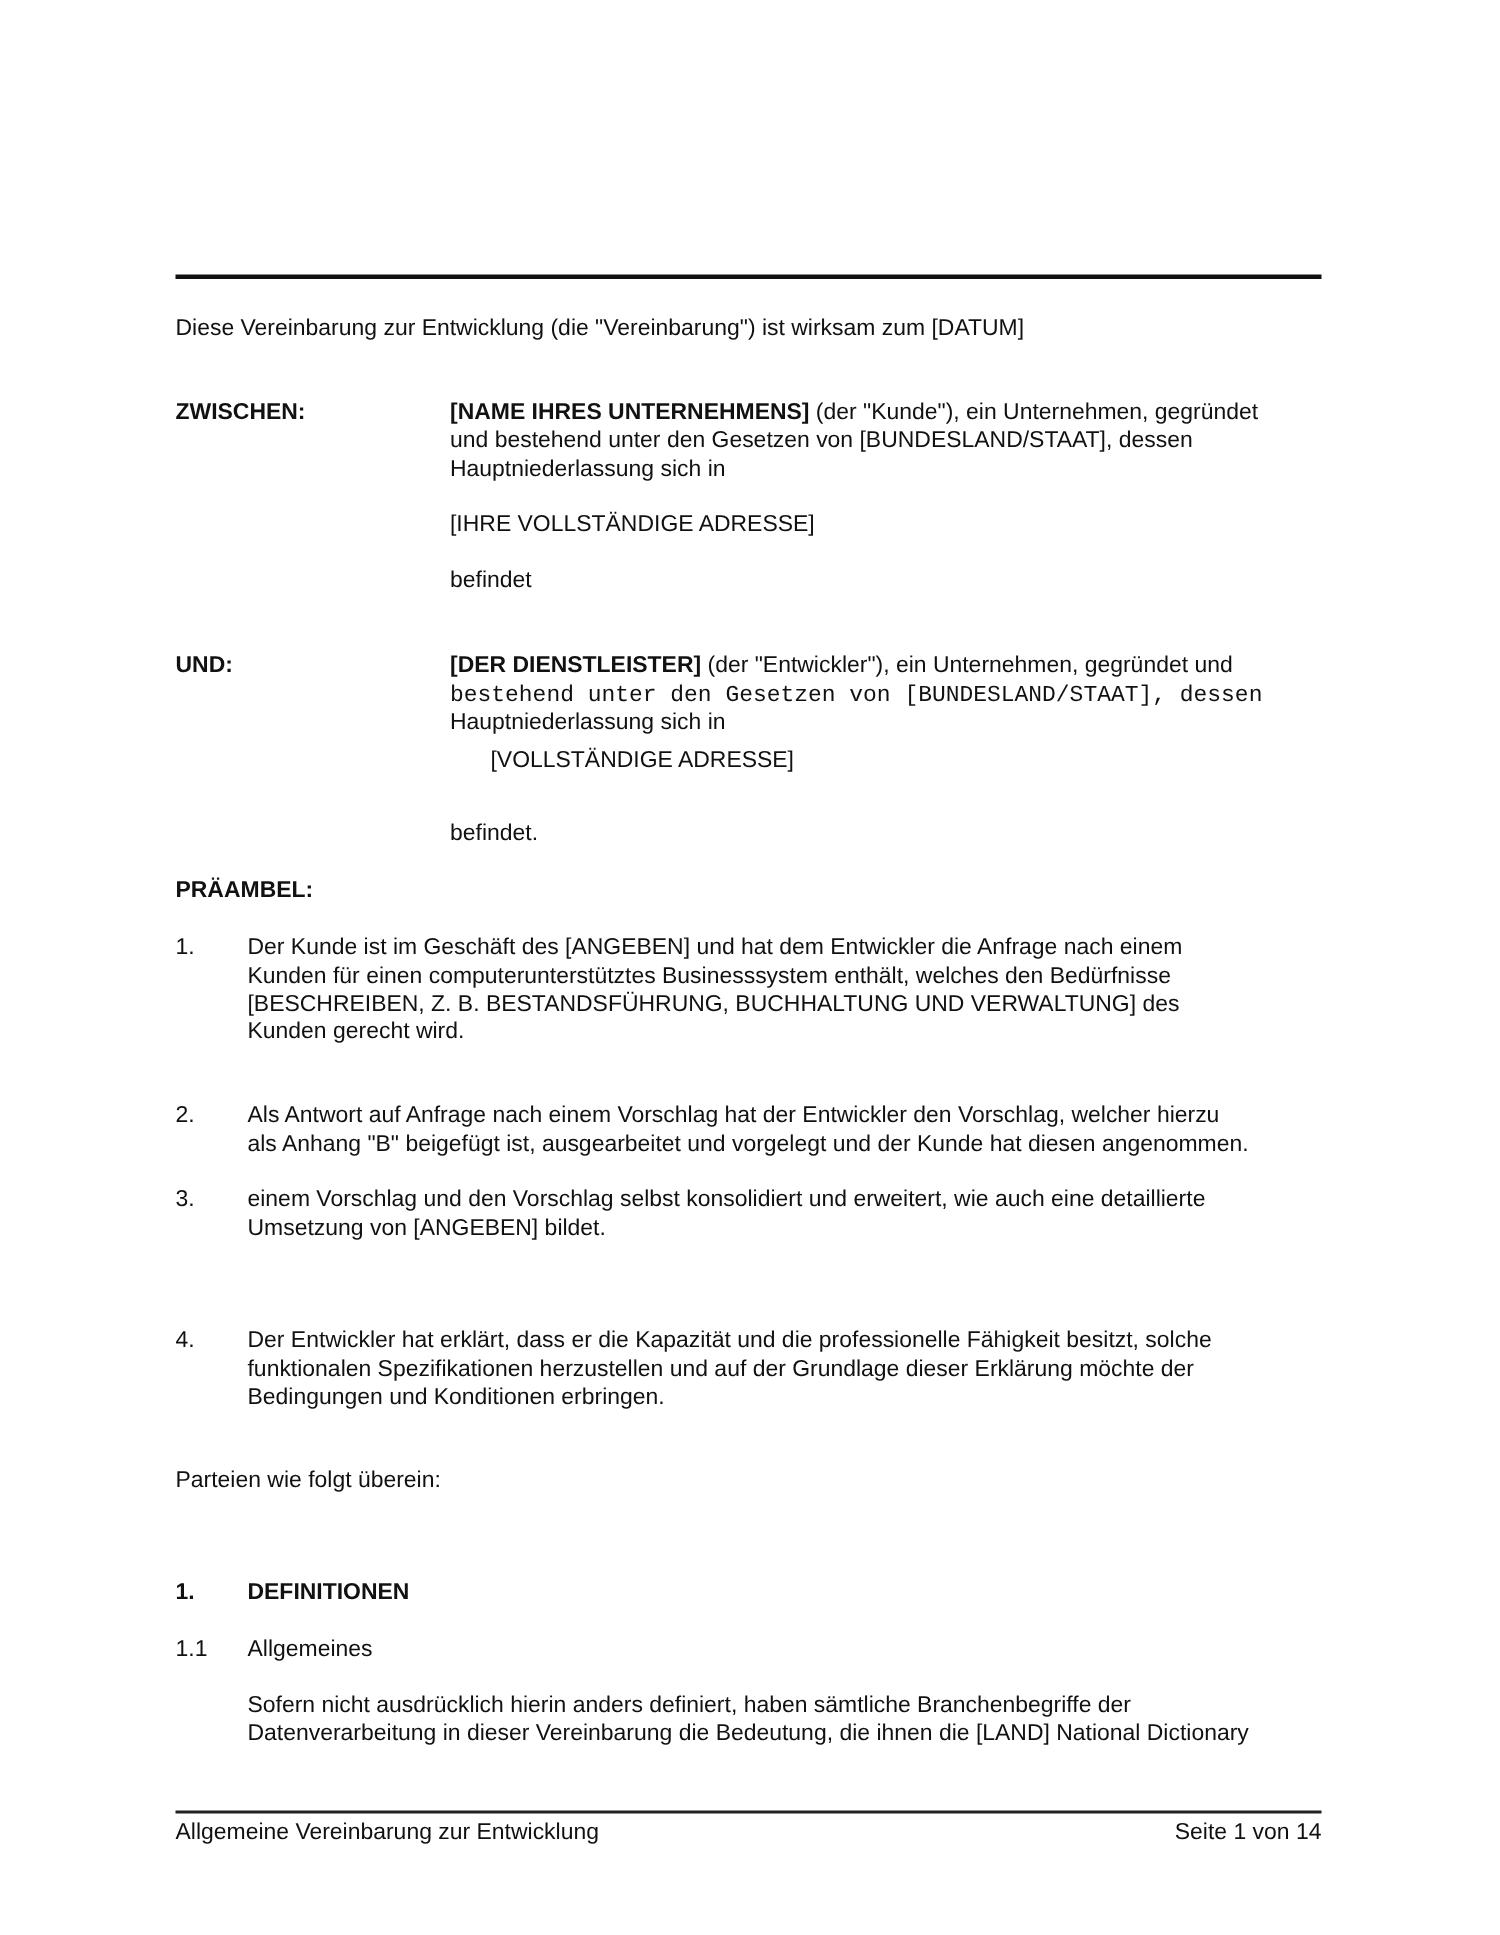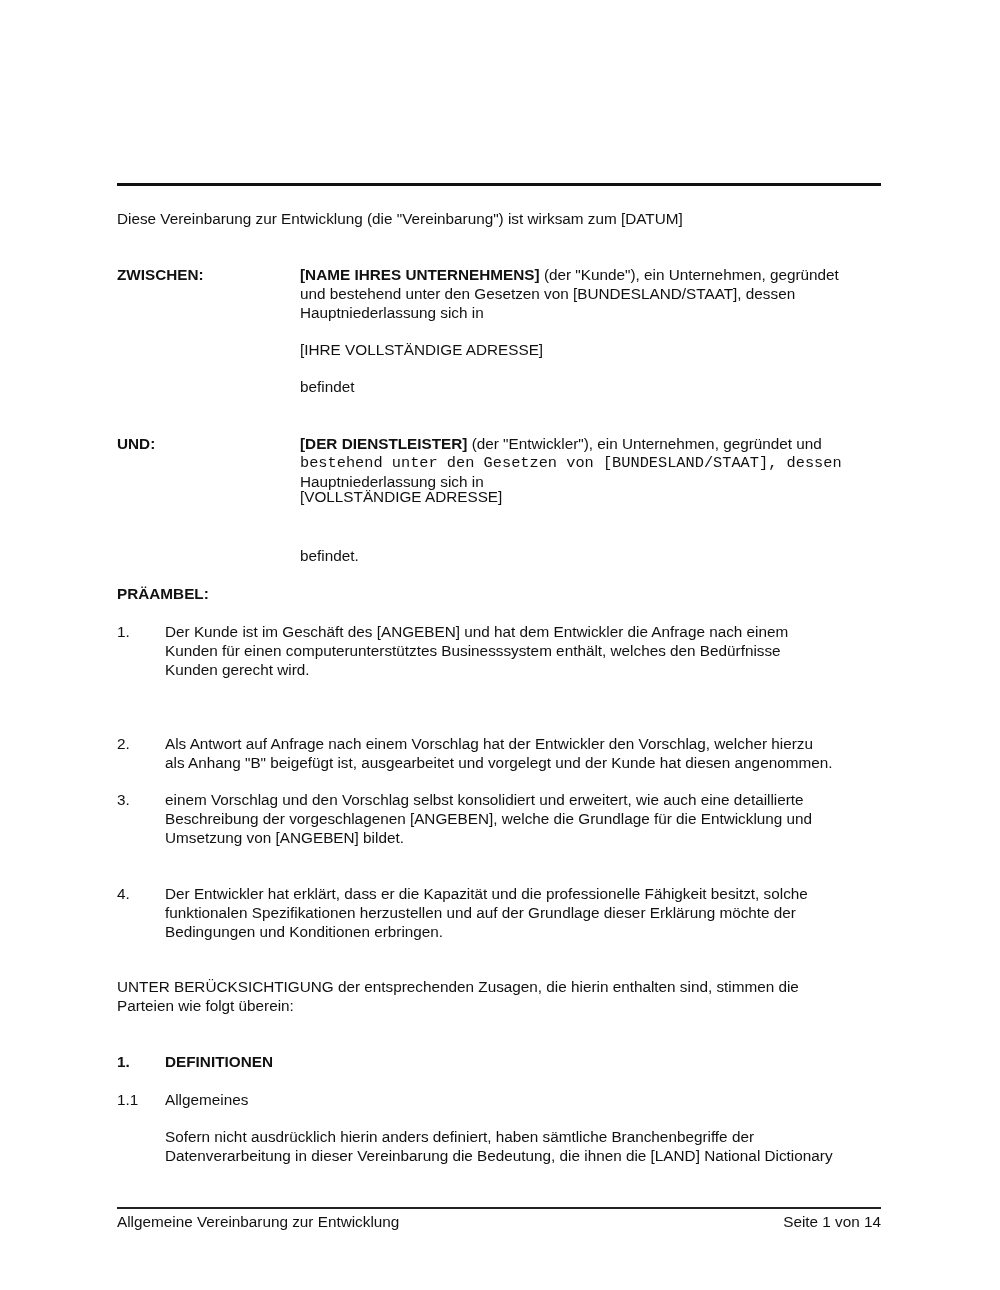--- a/index.html
+++ b/index.html
@@ -105,62 +105,61 @@
   <div class="party-line nowrap" style="top:266px;"><b>[NAME IHRES UNTERNEHMENS]</b><span> (der "Kunde"), ein Unternehmen, gegründet</span></div>
   <div class="party-line nowrap" style="top:285px;">und bestehend unter den Gesetzen von [BUNDESLAND/STAAT], dessen</div>
   <div class="party-line nowrap" style="top:304px;">Hauptniederlassung sich in</div>
   <div class="party-line nowrap" style="top:341px;">[IHRE VOLLSTÄNDIGE ADRESSE]</div>
   <div class="party-line nowrap" style="top:378px;">befindet</div>
 
   <div class="party-label" style="top:435px;">UND:</div>
   <div class="party-line nowrap" style="top:435px;"><b>[DER DIENSTLEISTER]</b><span> (der "Entwickler"), ein Unternehmen, gegründet und</span></div>
   <div class="party-line nowrap" style="top:454px;font-family:Liberation Mono, monospace;">bestehend unter den Gesetzen von [BUNDESLAND/STAAT], dessen</div>
   <div class="party-line nowrap" style="top:473px;">Hauptniederlassung sich in</div>
-  <div class="party-line nowrap" style="top:488px;">[VOLLSTÄNDIGE ADRESSE]</div>
+  <div class="party-line nowrap" style="top:498px;margin-left:27px;">[VOLLSTÄNDIGE ADRESSE]</div>
   <div class="party-line nowrap" style="top:547px;text-align:right;">befindet.</div>
 
   <div class="party-label" style="top:585px;text-align:right;">PRÄAMBEL:</div>
 
   <div class="num-item" style="top:623px;">
     <span class="n">1.</span>
     <div class="t">
       <div class="nowrap">Der Kunde ist im Geschäft des [ANGEBEN] und hat dem Entwickler die Anfrage nach einem</div>
       <div class="nowrap">Kunden für einen computerunterstütztes Businesssystem enthält, welches den Bedürfnisse</div>
+      <div class="nowrap">[BESCHREIBEN, Z. B. BESTANDSFÜHRUNG, BUCHHALTUNG UND VERWALTUNG] des</div>
       <div class="nowrap">Kunden gerecht wird.</div>
     </div>
   </div>
 
   <div class="num-item" style="top:735px;">
     <span class="n">2.</span>
     <div class="t">
       <div class="nowrap">Als Antwort auf Anfrage nach einem Vorschlag hat der Entwickler den Vorschlag, welcher hierzu</div>
       <div class="nowrap">als Anhang "B" beigefügt ist, ausgearbeitet und vorgelegt und der Kunde hat diesen angenommen.</div>
     </div>
   </div>
 
   <div class="num-item" style="top:791px;">
     <span class="n">3.</span>
     <div class="t">
       <div class="nowrap">einem Vorschlag und den Vorschlag selbst konsolidiert und erweitert, wie auch eine detaillierte</div>
-      <div class="nowrap">Beschreibung der vorgeschlagenen [ANGEBEN], welche die Grundlage für die Entwicklung und</div>
       <div class="nowrap">Umsetzung von [ANGEBEN] bildet.</div>
     </div>
   </div>
 
   <div class="num-item" style="top:885px;">
     <span class="n">4.</span>
     <div class="t">
       <div class="nowrap">Der Entwickler hat erklärt, dass er die Kapazität und die professionelle Fähigkeit besitzt, solche</div>
       <div class="nowrap">funktionalen Spezifikationen herzustellen und auf der Grundlage dieser Erklärung möchte der</div>
       <div class="nowrap">Bedingungen und Konditionen erbringen.</div>
     </div>
   </div>
 
   <div class="para" style="top:978px;">
-    <div class="nowrap">UNTER BERÜCKSICHTIGUNG der entsprechenden Zusagen, die hierin enthalten sind, stimmen die</div>
     <div class="nowrap">Parteien wie folgt überein:</div>
   </div>
 
   <div class="section-head" style="top:1053px;">
     <span class="n">1.</span>
     <span class="t">DEFINITIONEN</span>
   </div>
 
   <div class="sub-head" style="top:1091px;">
     <span class="n">1.1</span>

